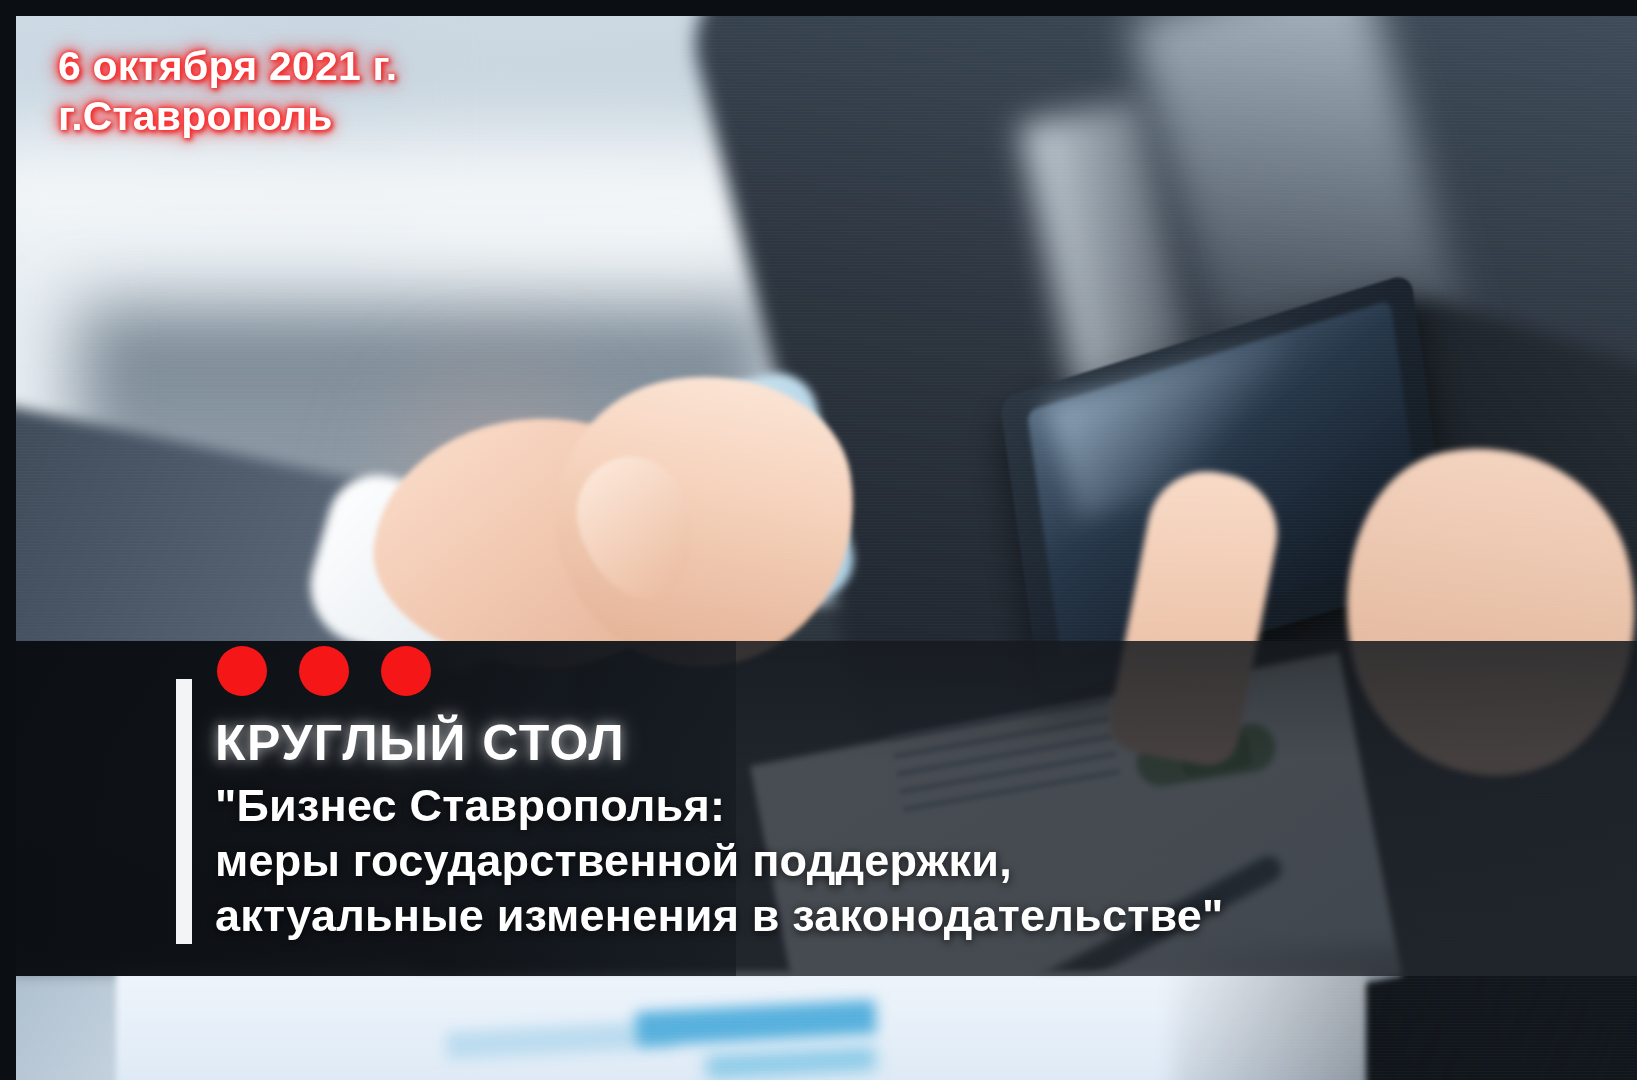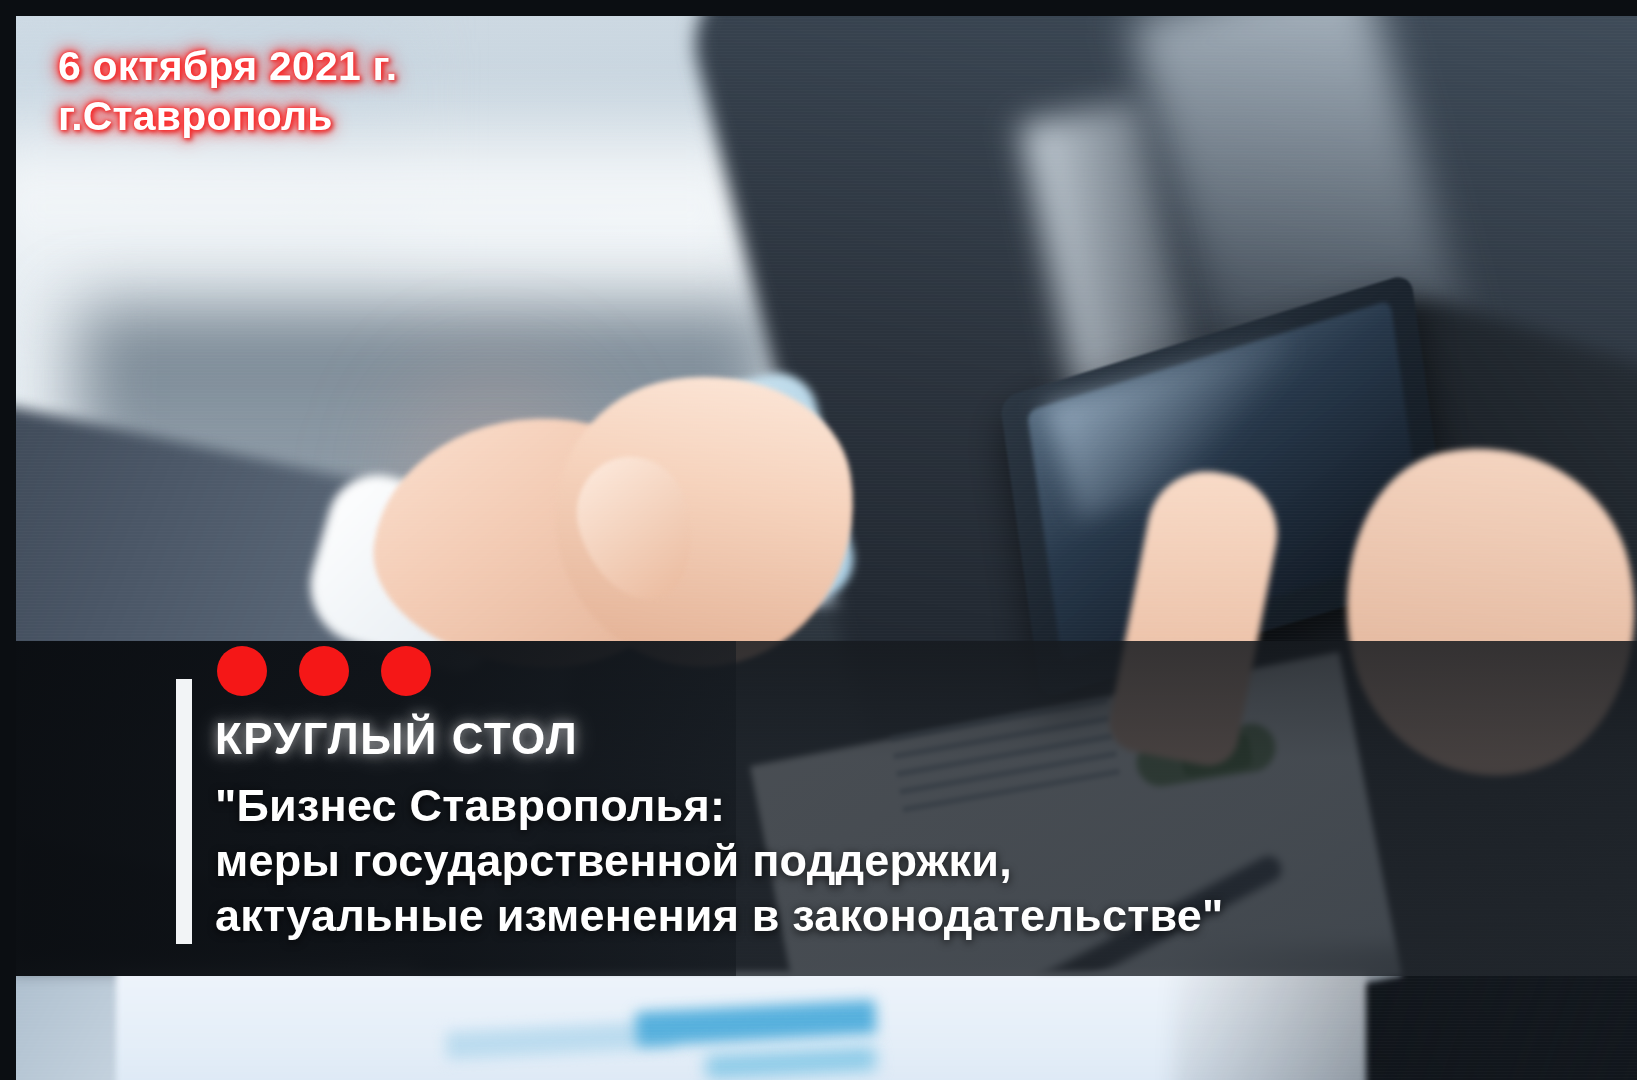--- a/index.html
+++ b/index.html
@@ -234,21 +234,21 @@
   .vline {
     position:absolute; left:160px; top:663px; width:5px; height:265px;
     background:#f2f4f6;
   }
 
   .dots { position:absolute; left:193px; top:622px; display:flex; gap:32px; }
   .dot { width:50px; height:50px; border-radius:50%; background:#f51717; }
 
   .kruglyi {
     position:absolute; left:191px; top:690px;
-    font-size:44px; font-weight:bold; color:#ffffff;
+    font-size:50px; font-weight:bold; color:#ffffff;
     letter-spacing:1.5px;
     text-shadow:0 0 12px rgba(255,255,255,.55), 0 0 26px rgba(255,255,255,.32);
   }
 
   .title {
     position:absolute; left:191px; top:755px; width:1340px;
     font-size:45px; font-weight:bold; color:#ffffff;
     line-height:1.22; letter-spacing:.2px;
     text-shadow:0 2px 8px rgba(0,0,0,.75);
     white-space:pre-line;

